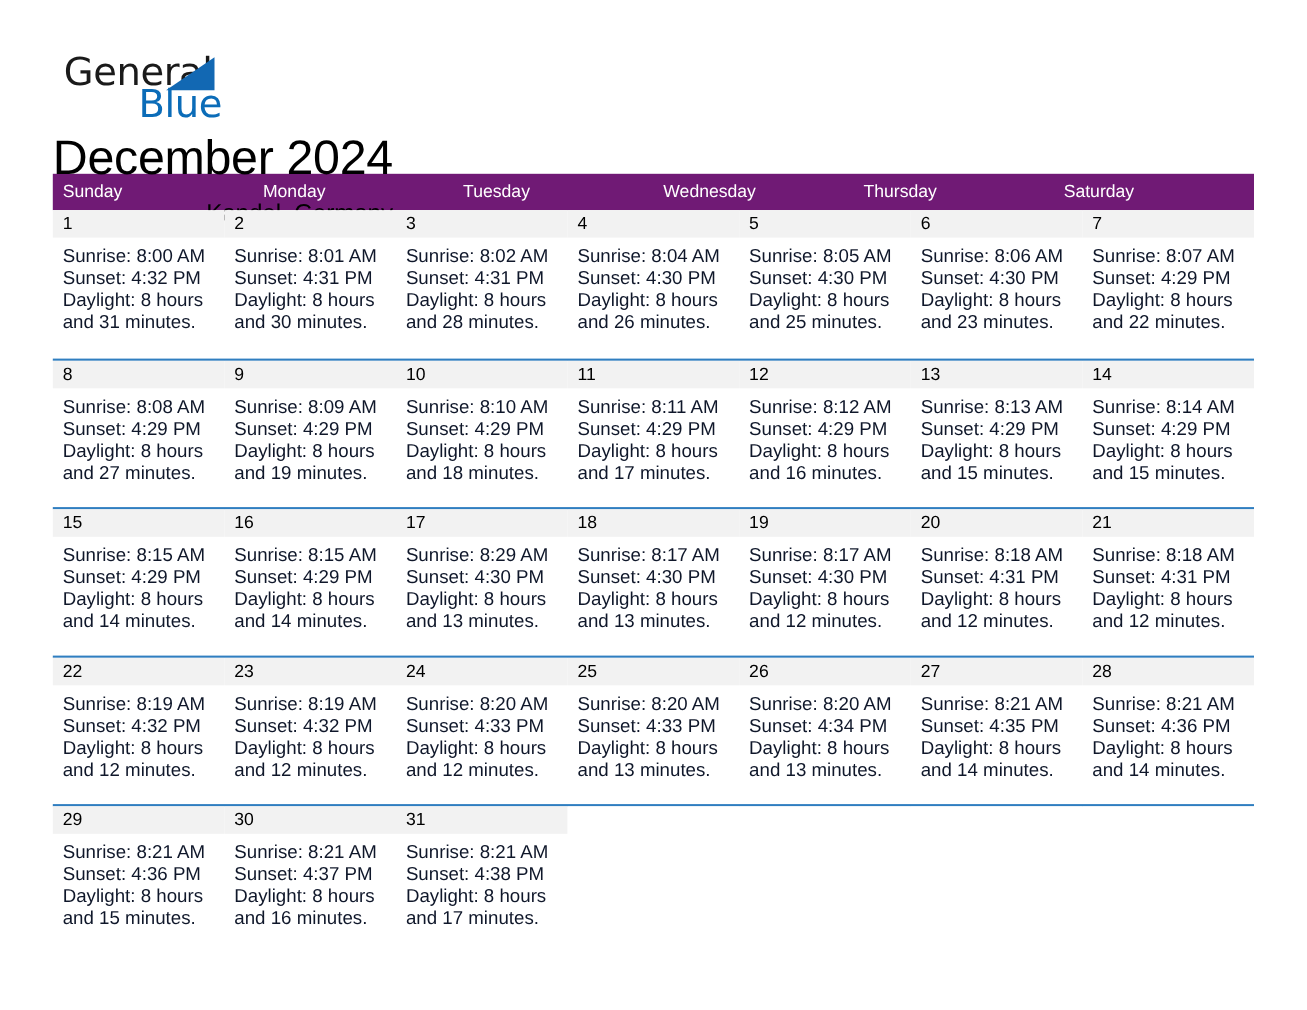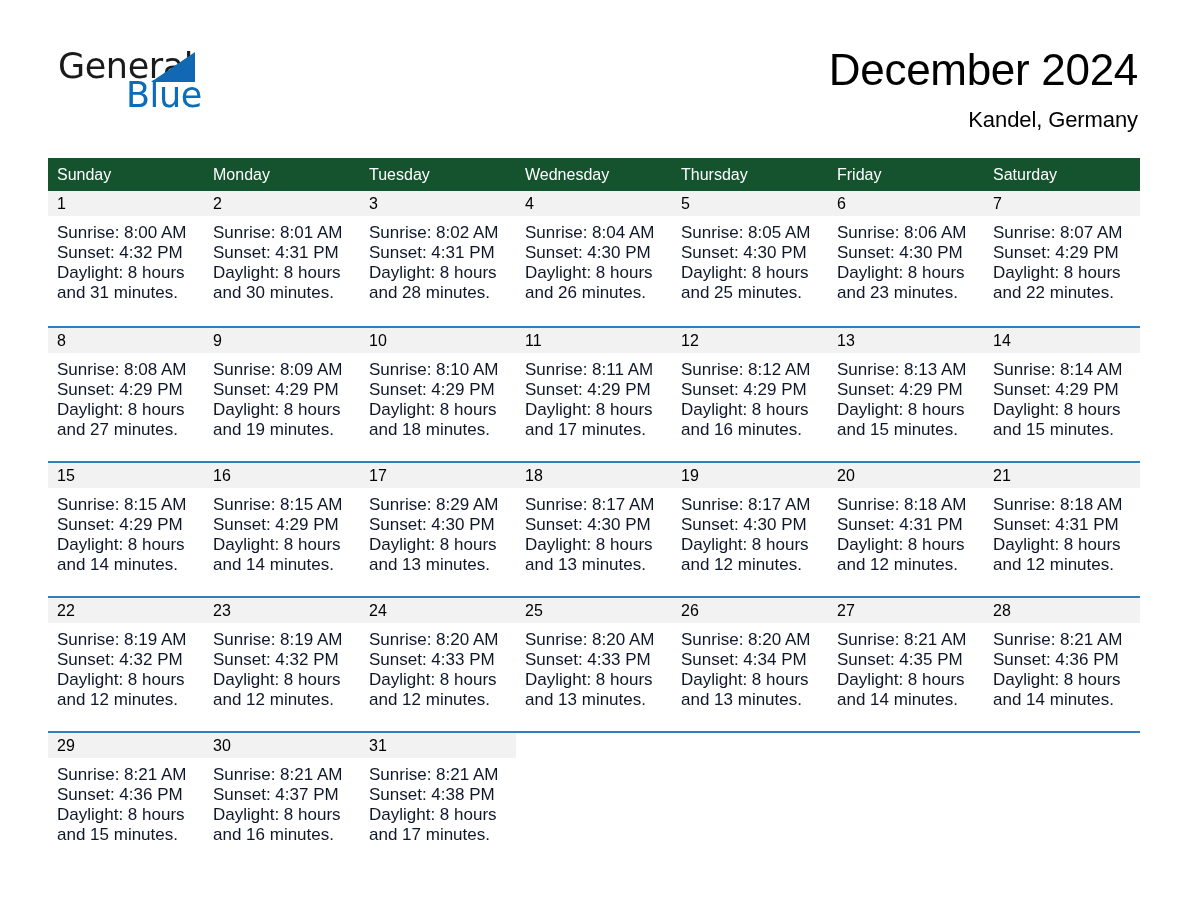--- a/index.html
+++ b/index.html
@@ -23,20 +23,21 @@
   }
 
   
   .header {
     display: flex;
     align-items: flex-start;
     justify-content: space-between;
     padding-top: 44px;
     height: 112px;
     box-sizing: border-box;
+    flex-direction: column;
   }
   .logo {
     position: relative;
     width: 200px;
     height: 74px;
     flex: 0 0 auto;
   }
   .logo-general {
     position: absolute;
     left: 10px;
@@ -88,21 +89,21 @@
     letter-spacing: -0.1px;
   }
 
   
   .calendar {
     margin-top: 46px;
     width: 1092px;
   }
   .weekday-row {
     display: flex;
-    background: #14532d;
+    background: #701a75;
     height: 33px;
   }
   .weekday {
     flex: 1 1 0;
     color: #ffffff;
     font-size: 16px;
     line-height: 33px;
     padding-left: 9px;
     box-sizing: border-box;
     white-space: nowrap;
@@ -161,21 +162,20 @@
     </div>
   </div>
 
   <div class="calendar">
     <div class="weekday-row">
       <div class="weekday">Sunday</div>
       <div class="weekday">Monday</div>
       <div class="weekday">Tuesday</div>
       <div class="weekday">Wednesday</div>
       <div class="weekday">Thursday</div>
-      <div class="weekday">Friday</div>
       <div class="weekday">Saturday</div>
     </div>
 
     <div class="week-row first">
       <div class="day-cell">
         <div class="day-number-band">1</div>
         <div class="day-body">
           <div>Sunrise: 8:00 AM</div>
           <div>Sunset: 4:32 PM</div>
           <div>Daylight: 8 hours</div>

